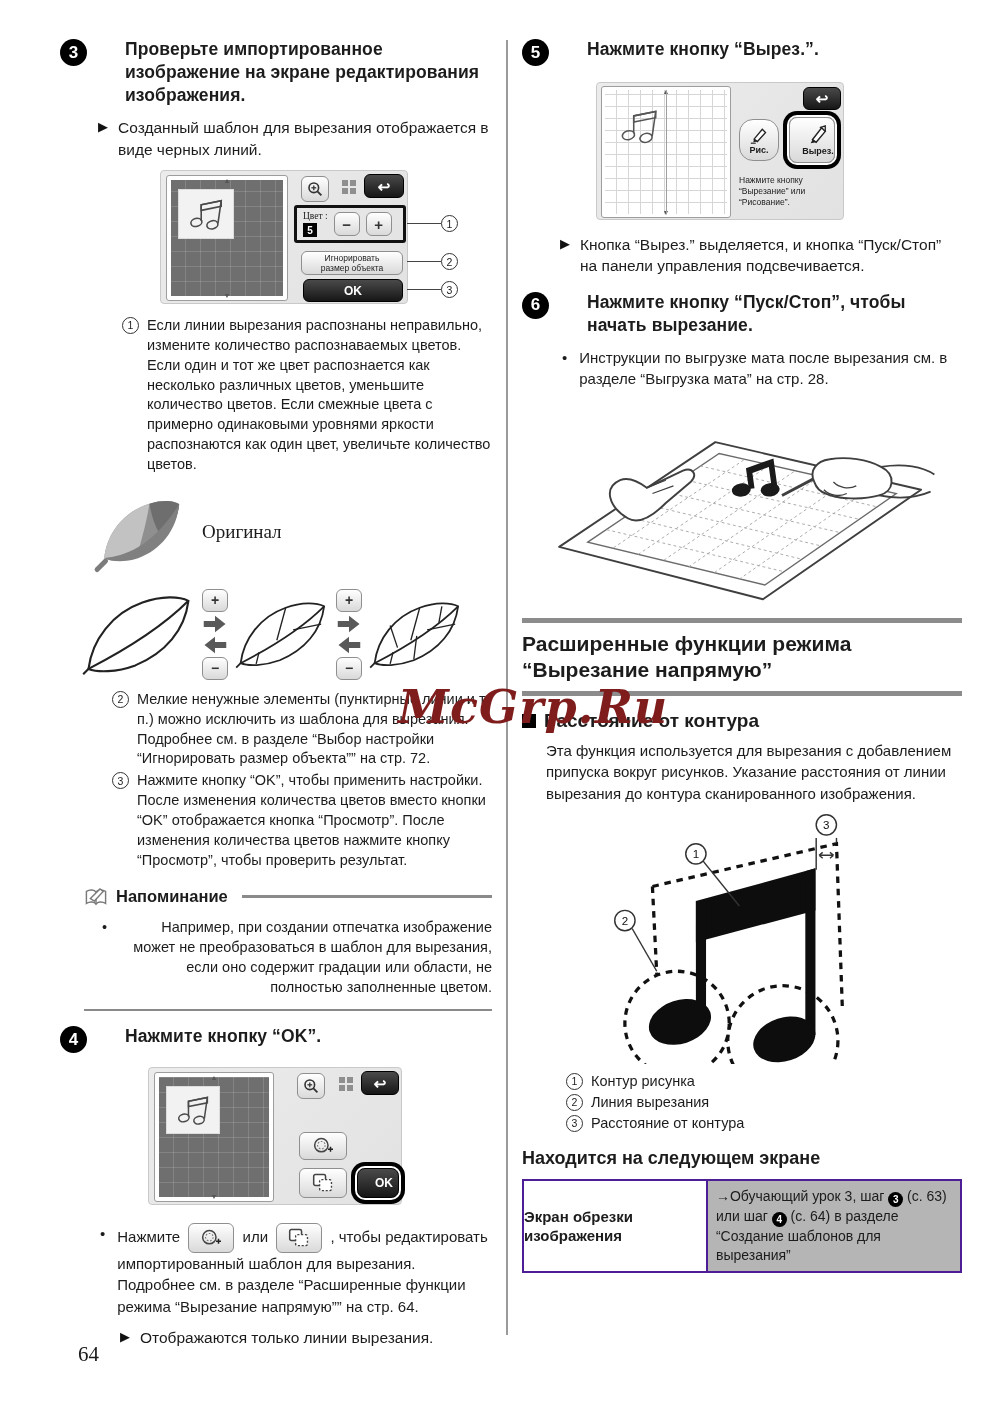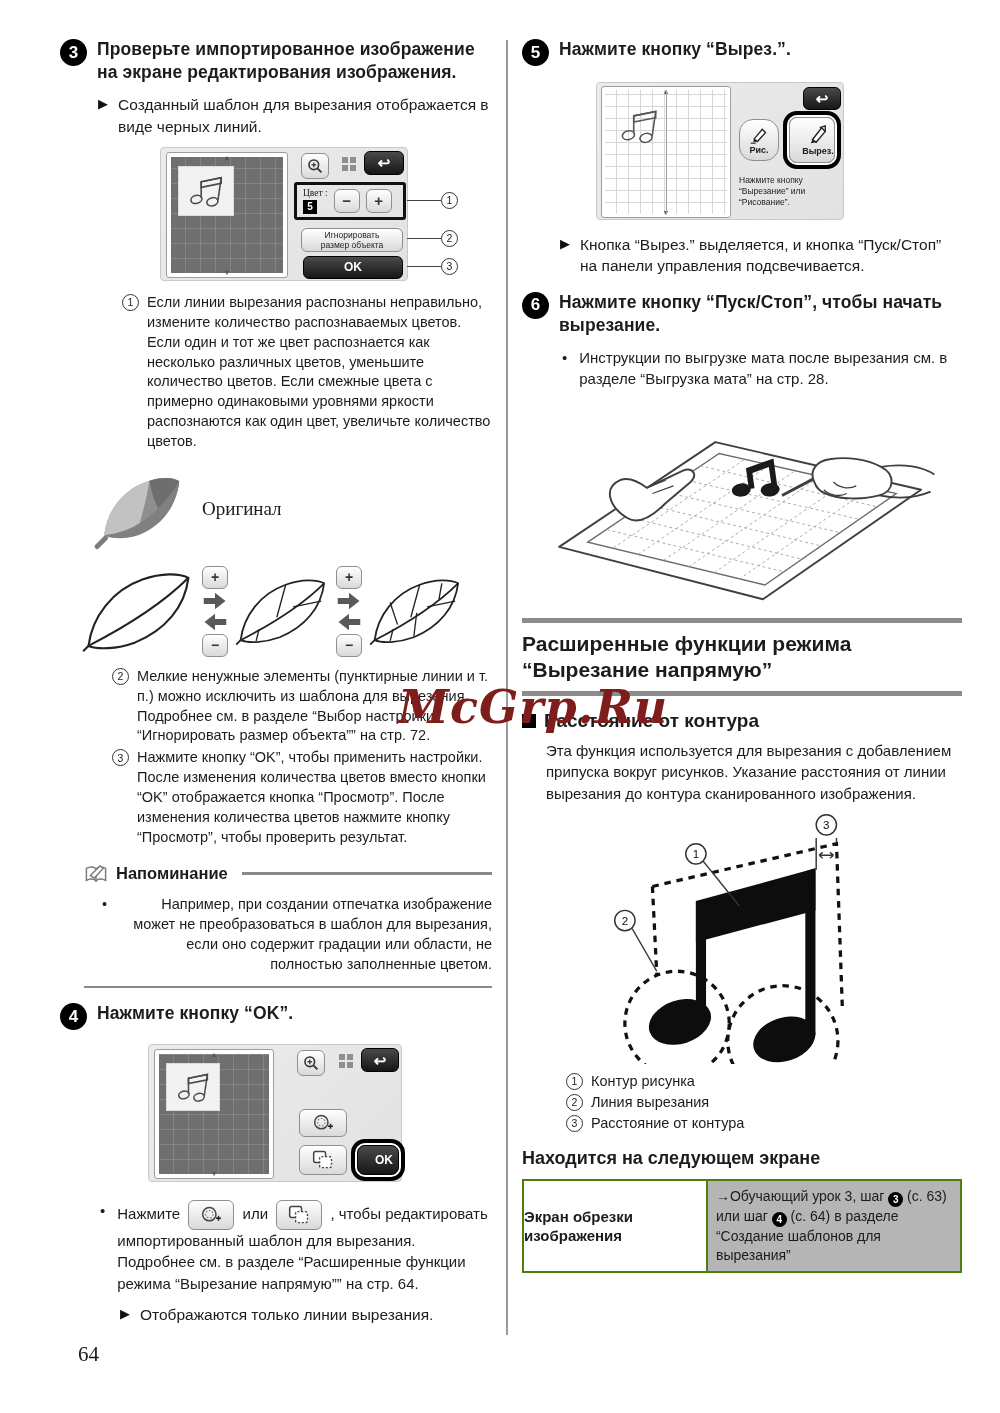--- a/index.html
+++ b/index.html
@@ -7,21 +7,21 @@
   body { width:1000px; height:1413px; position:relative; font-family:"Liberation Sans", sans-serif; color:#1c1c1c; overflow:hidden; }
 
   .col { position:absolute; top:38px; }
   #col-left  { left:60px;  width:432px; }
   #col-right { left:522px; width:440px; }
   #col-divider { position:absolute; left:506px; top:40px; height:1295px; width:1.5px; background:#9a9a9a; }
 
   
   .step-h { display:flex; gap:10px; align-items:flex-start; margin-bottom:10px; }
   .badge { flex:0 0 auto; width:27px; height:27px; border-radius:50%; background:#000; color:#fff; font-weight:bold; font-size:17px; display:flex; align-items:center; justify-content:center; margin-top:1px; }
-  .step-title { font-weight:bold; font-size:17.5px; line-height:1.32; letter-spacing:.1px; }
+  .step-title { font-weight:bold; font-size:17.5px; line-height:1.32; letter-spacing:.1px;margin-left:28px; }
 
   .result { display:flex; gap:10px; padding-left:38px; margin:6px 0 10px 0; }
   .result .tri { color:#111; font-size:13px; line-height:1.5; }
   .result .rtext { font-size:15.5px; line-height:1.38; }
 
   .bullet { display:flex; gap:12px; padding-left:40px; margin:6px 0 10px 0; }
   .bullet .dot { font-size:15px; line-height:1.4; }
   .bullet .btext { font-size:15px; line-height:1.42; }
 
   .notelist { padding-left:62px; margin:8px 0; }
@@ -75,21 +75,21 @@
   .sectitle { font-weight:bold; font-size:21px; line-height:1.25; padding:8px 0; }
   .subhead { display:flex; align-items:center; gap:8px; font-weight:bold; font-size:19px; margin:14px 0 8px 0; }
   .blacksq { width:14px; height:14px; background:#000; }
   .subbody { font-size:15px; line-height:1.42; padding-left:24px; }
 
   .legend { padding-left:44px; margin:4px 0 16px 0; }
   .legenditem { display:flex; gap:8px; align-items:center; font-size:14.5px; margin-bottom:3px; }
 
   .lochead { font-weight:bold; font-size:18px; margin:14px 0 10px 0; }
   table.loc { border-collapse:collapse; width:100%; }
-  table.loc td { border:2px solid #4d7c0f; vertical-align:middle; }
+  table.loc td { border:2px solid #4c1d95; vertical-align:middle; }
   td.loc-l { width:42%; background:#fff; font-weight:bold; font-size:15px; text-align:left; line-height:1.3; }
   td.loc-r { background:#b5b5b5; font-size:14px; line-height:1.35; padding:6px 8px; }
   .minibadge { display:inline-flex; width:15px; height:15px; border-radius:50%; background:#000; color:#fff; font-size:10px; font-weight:bold; align-items:center; justify-content:center; vertical-align:-2px; }
 
   .caption-sm { font-size:8.5px; line-height:1.3; color:#222; }
   .btn-label-sm { font-size:9px; color:#1a1a1a; font-weight:bold; }
 
   #watermark { position:absolute; left:398px; top:680px; font-family:"DejaVu Serif", serif; font-style:italic; font-weight:bold; font-size:46px; color:#7f1d1d; z-index:50; letter-spacing:1px; }
   #pagenum { position:absolute; left:78px; top:1342px; font-family:"Liberation Serif", serif; font-size:21px; }
 </style>

